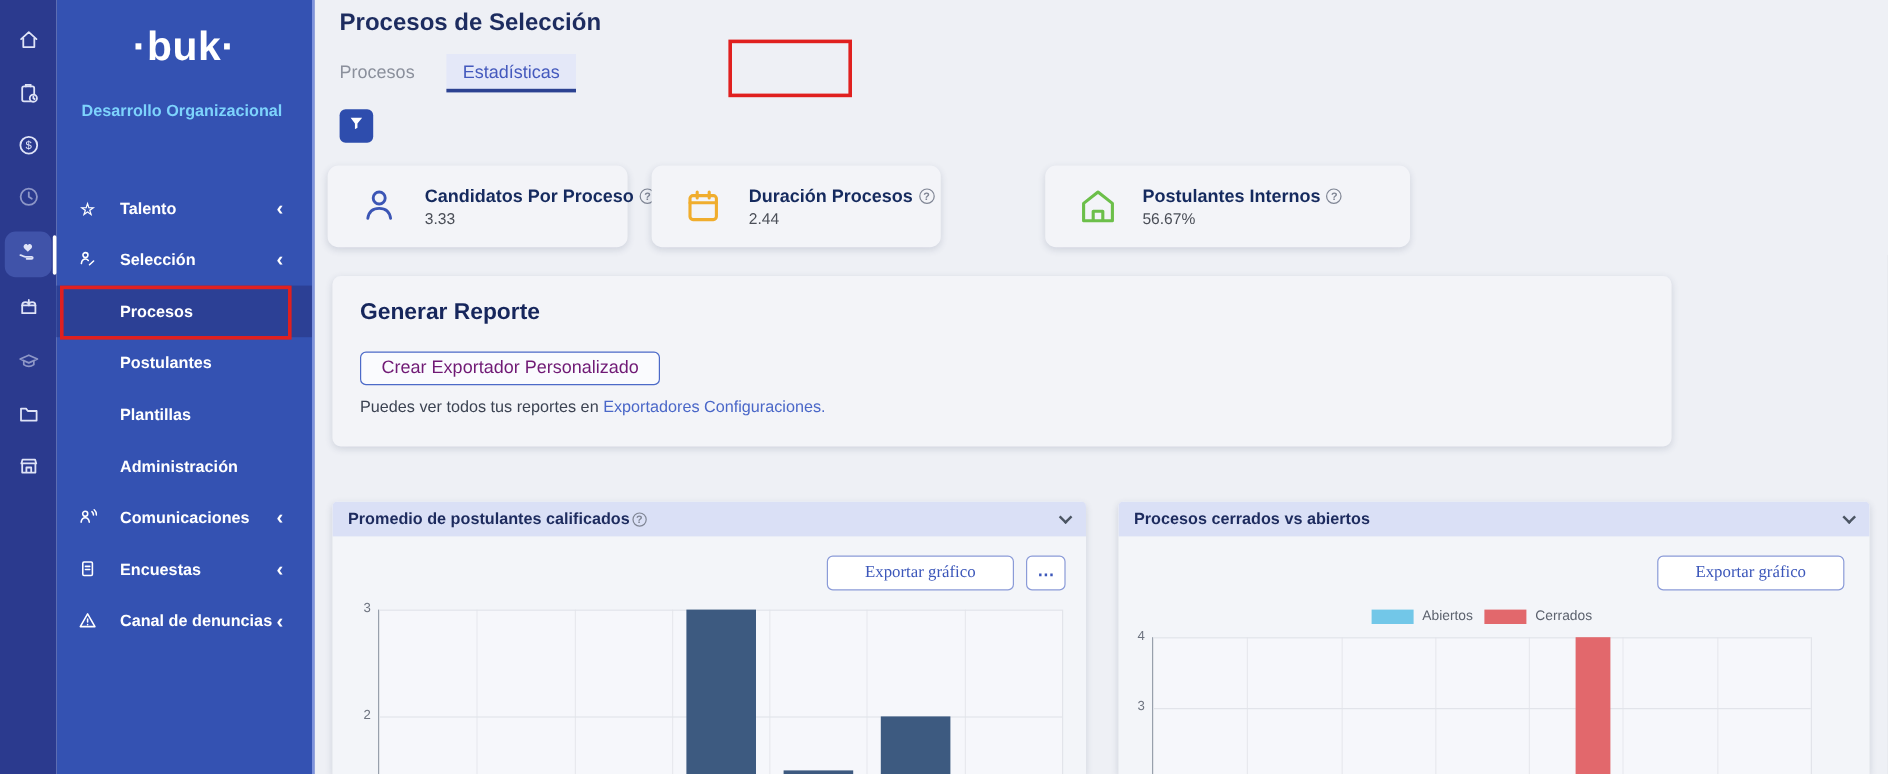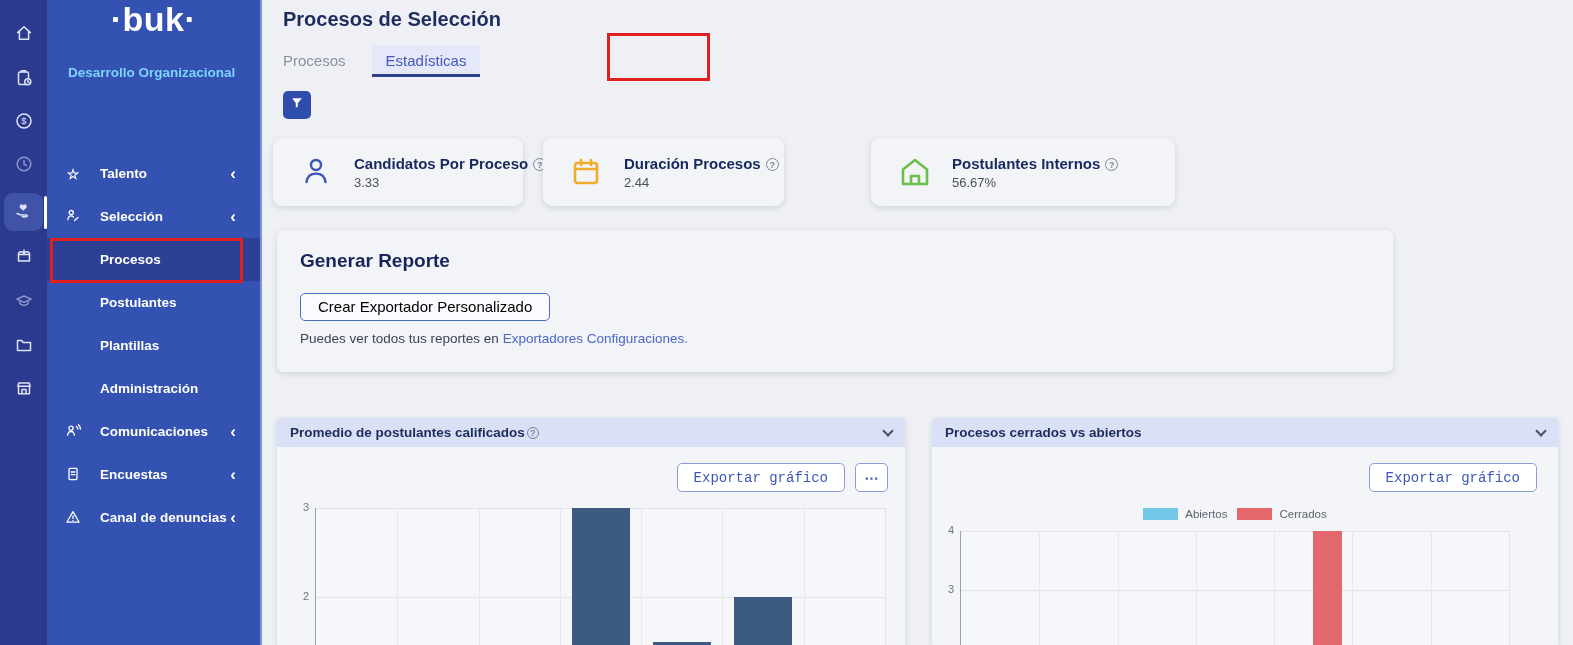--- a/index.html
+++ b/index.html
@@ -9,21 +9,21 @@
 
   
   .rail { position:absolute; left:0; top:0; width:47px; height:100%; background:#2b3a8e; z-index:4; }
   .rail-item { position:absolute; left:4px; width:39px; height:38px; display:flex; align-items:center; justify-content:center; border-radius:9px; cursor:pointer; }
   .rail-item.active { background:#4053a9; }
   .rail-item.dim svg { opacity:.55; }
   .rail-active-bar { position:absolute; right:0; top:196px; width:3px; height:33px; background:#ffffff; border-radius:2px; }
 
   
   .sidebar { position:absolute; left:47px; top:0; width:215px; height:100%; background:#3452b2; z-index:3; border-right:2px solid #7e93dc; }
-  .logo { text-align:center; color:#fff; font-size:34px; font-weight:700; letter-spacing:.5px; }
+  .logo { margin-top:20px; text-align:center; color:#fff; font-size:34px; font-weight:700; letter-spacing:.5px; }
   .section-label { margin:26px 0 0 21px; color:#7dd3fc; font-size:13.5px; font-weight:700; }
   .nav { position:absolute; top:152px; left:0; right:0; }
   .nav-item { position:relative; height:43px; display:flex; align-items:center; color:#fff; font-size:13.5px; font-weight:600; cursor:pointer; }
   .nav-item.active { background:#2c4095; }
   .nav-icon { position:absolute; left:16px; width:20px; text-align:center; font-size:14px; line-height:1; }
   .nav-label { margin-left:53px; }
   .nav-chevron { position:absolute; right:24px; font-size:17px; font-weight:700; line-height:1; }
 
   
   .annot { position:absolute; border:3px solid #e0201f; z-index:9; pointer-events:none; }
@@ -46,33 +46,33 @@
   .card-2 { width:241px; margin-right:87px; }
   .card-3 { width:304px; }
   .card-icon { width:34px; margin-right:20px; flex:none; display:flex; }
   .card-title { font-size:15px; font-weight:700; color:#152a5e; white-space:nowrap; }
   .card-value { font-size:13px; color:#4b4f58; margin-top:3px; }
   .qmark { display:inline-block; width:13px; height:13px; border:1px solid #7f8594; border-radius:50%; color:#7f8594; font-size:9px; font-weight:700; line-height:12px; text-align:center; margin-left:5px; vertical-align:1px; cursor:pointer; }
 
   
   .report { position:absolute; left:15px; top:230px; width:1116px; height:142px; background:#f3f4f8; border-radius:7px; box-shadow:0 2px 6px rgba(50,60,100,.16); }
   .report-heading { position:absolute; left:23px; top:20px; font-size:19px; font-weight:700; color:#16265c; }
-  .report-btn { position:absolute; left:23px; top:63px; padding:0 17px; height:28px; line-height:26px; border:1px solid #4c6ac8; border-radius:5px; color:#000000; background:#fafbfe; font-size:15px; cursor:pointer; font-family:inherit; }
+  .report-btn { position:absolute; left:23px; top:63px; padding:0 17px; height:28px; line-height:26px; border:1px solid #4c6ac8; border-radius:5px; color:#701a75; background:#fafbfe; font-size:15px; cursor:pointer; font-family:inherit; }
   .report-caption { position:absolute; left:23px; top:101px; font-size:13.5px; color:#3c4352; }
   .report-caption .link { color:#4a67c8; cursor:pointer; }
 
   
   .chart-panel { position:absolute; top:418px; height:227px; background:#f3f5f9; border-radius:4px 4px 0 0; box-shadow:0 2px 6px rgba(50,60,100,.16); overflow:hidden; }
   .chart-panel-left { left:15px; width:628px; }
   .chart-panel-right { left:670px; width:626px; }
   .chart-header { height:29px; background:#dae0f6; display:flex; align-items:center; padding:0 13px; font-size:13.5px; font-weight:700; color:#1d2b5e; cursor:pointer; }
   .chart-header .qmark { width:12px; height:12px; line-height:11px; margin-left:2px; }
   .chev-down { width:8px; height:8px; border-right:2px solid #4b5563; border-bottom:2px solid #4b5563; transform:rotate(45deg); margin-left:auto; margin-top:-4px; }
   .chart-body { position:absolute; top:29px; left:0; right:0; bottom:0; }
-  .export-btn { position:absolute; top:16px; height:29px; padding:0 16px; border:1px solid #8b9bd8; border-radius:5px; background:#ffffff; color:#3c57ba; font-size:14px; cursor:pointer; font-family:Liberation Mono, monospace; }
+  .export-btn { position:absolute; top:16px; height:29px; padding:0 31px; border:1px solid #8b9bd8; border-radius:5px; background:#ffffff; color:#3c57ba; font-size:14px; cursor:pointer; font-family:Liberation Serif, serif; }
   .more-btn { position:absolute; top:16px; right:17px; width:33px; height:29px; border:1px solid #8b9bd8; border-radius:5px; background:#ffffff; color:#3c57ba; font-size:14px; font-weight:700; cursor:pointer; line-height:1; font-family:inherit; }
   .chart-panel-left .export-btn { right:60px; }
   .chart-panel-right .export-btn { right:21px; }
 
   .plot { position:absolute; background:#f6f7fb; border-left:1px solid #98a0ac; border-right:1px solid #e2e4ea; }
   .chart-panel-left .plot { left:38px; top:61px; width:571px; height:137px; }
   .chart-panel-right .plot { left:28px; top:84px; width:550px; height:114px; }
   .gl-h { position:absolute; left:0; right:0; height:1px; background:#e2e4ea; }
   .gl-v { position:absolute; top:0; bottom:0; width:1px; background:#e8e9ee; }
   .bar { position:absolute; }

